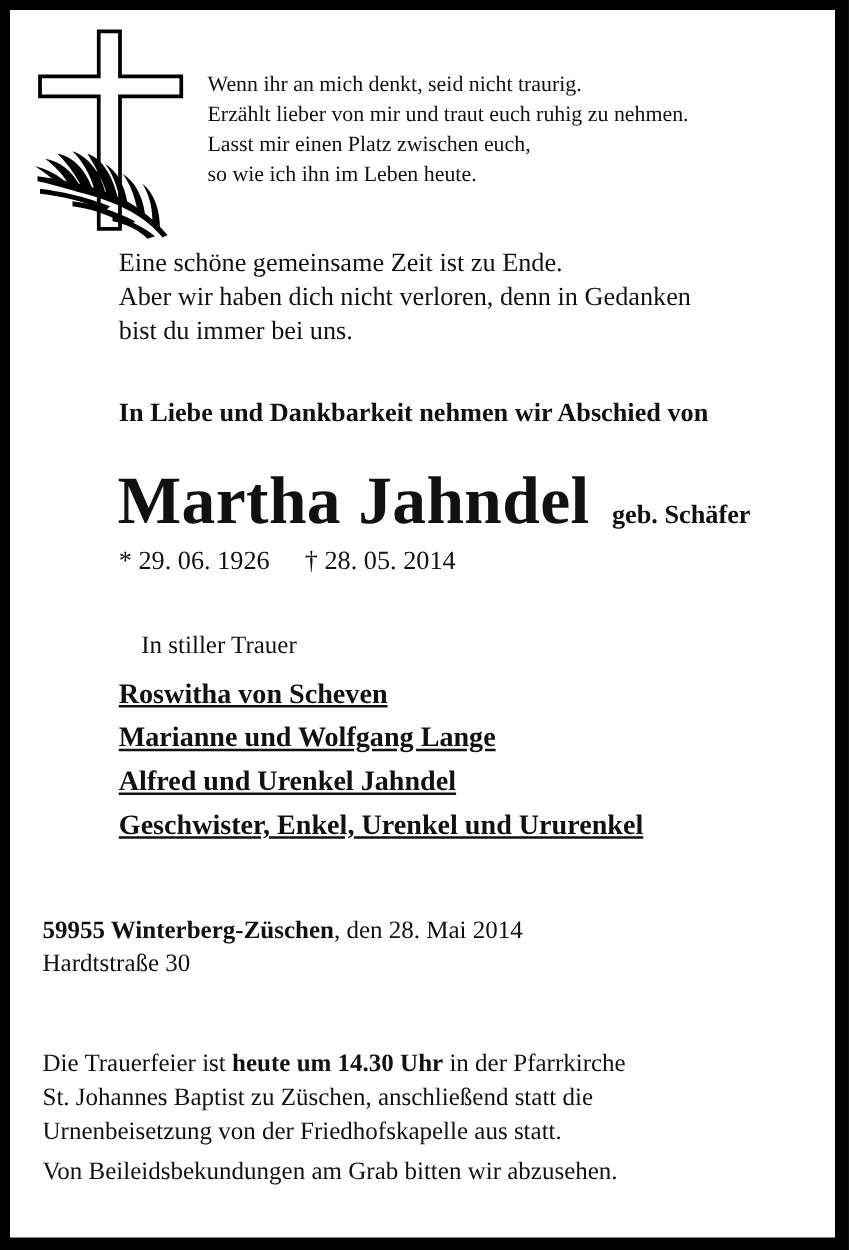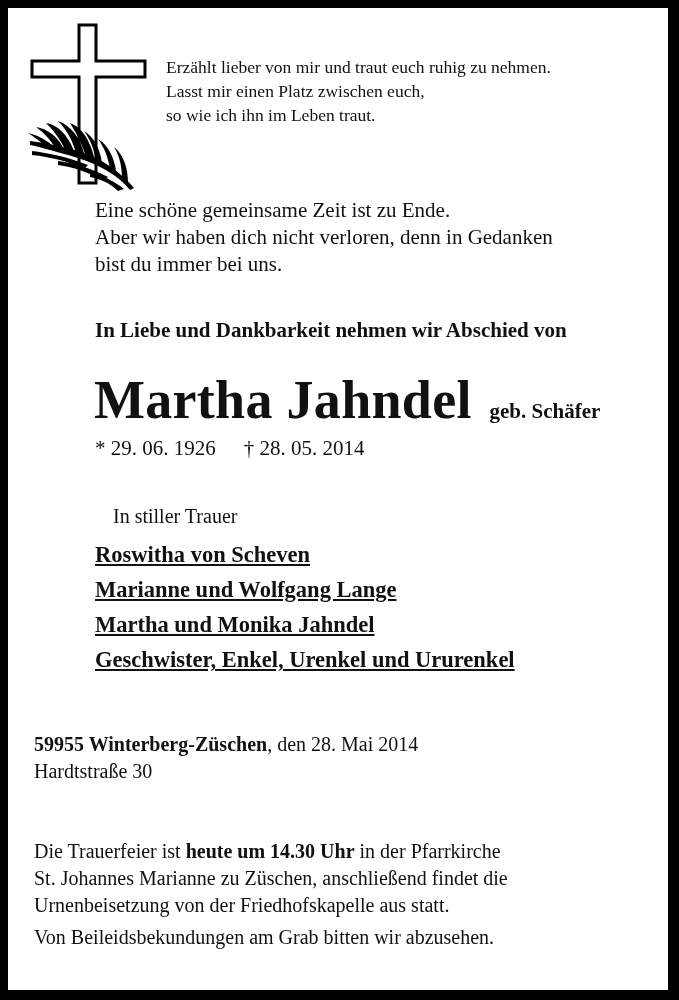--- a/index.html
+++ b/index.html
@@ -45,23 +45,24 @@
       <path d="M56 108 C66 114 72 126 74 140 L68 138 C66 126 62 116 56 108 Z"></path>
       <path d="M70 116 C80 122 86 134 88 148 L82 146 C80 134 76 124 70 116 Z"></path>
       <path d="M86 124 C96 132 100 146 100 160 L94 156 C94 144 92 134 86 124 Z"></path>
       <path d="M4 128 C20 130 40 134 60 142 L56 146 C40 138 22 134 4 132 Z"></path>
       <path d="M30 138 C48 140 64 146 80 154 L76 158 C62 150 46 144 30 142 Z"></path>
       <path d="M62 150 C74 152 86 158 96 166 L90 168 C82 160 72 156 62 154 Z"></path>
     </g>
   </svg>
 
   <div class="abs poem" style="left:158px;top:47px;">
+    <div>Wenn ihr an mich denkt, seid nicht traurig.</div>
     <div>Erzählt lieber von mir und traut euch ruhig zu nehmen.</div>
     <div>Lasst mir einen Platz zwischen euch,</div>
-    <div>so wie ich ihn im Leben traut.</div>
+    <div>so wie ich ihn im Leben heute.</div>
   </div>
 
   <div class="abs intro" style="left:87px;top:189px;">
     <div>Eine schöne gemeinsame Zeit ist zu Ende.</div>
     <div>Aber wir haben dich nicht verloren, denn in Gedanken</div>
     <div>bist du immer bei uns.</div>
   </div>
 
   <div class="abs farewell" style="left:87px;top:310px;">In Liebe und Dankbarkeit nehmen wir Abschied von</div>
 
@@ -72,29 +73,29 @@
 
   <div class="abs dates" style="left:87px;top:428px;">
     <span>* 29. 06. 1926</span><span class="gap"></span><span>† 28. 05. 2014</span>
   </div>
 
   <div class="abs mourn" style="left:87px;top:497px;margin-left:18px;">In stiller Trauer</div>
 
   <div class="abs family" style="left:87px;top:529px;text-decoration:underline;">
     <div>Roswitha von Scheven</div>
     <div>Marianne und Wolfgang Lange</div>
-    <div>Martha und Monika Jahndel</div>
+    <div>Alfred und Urenkel Jahndel</div>
     <div>Geschwister, Enkel, Urenkel und Ururenkel</div>
   </div>
 
   <div class="abs place" style="left:26px;top:723px;">
     <div><b>59955 Winterberg-Züschen</b><span>, den 28. Mai 2014</span></div>
     <div>Hardtstraße 30</div>
   </div>
 
   <div class="abs service" style="left:26px;top:830px;">
     <div><span>Die Trauerfeier ist </span><b>heute um 14.30 Uhr</b><span> in der Pfarrkirche</span></div>
-    <div>St. Johannes Marianne zu Züschen, anschließend findet die</div>
+    <div>St. Johannes Baptist zu Züschen, anschließend statt die</div>
     <div>Urnenbeisetzung von der Friedhofskapelle aus statt.</div>
   </div>
 
   <div class="abs request" style="left:26px;top:918px;">Von Beileidsbekundungen am Grab bitten wir abzusehen.</div>
 </div>
 
 </body></html>

